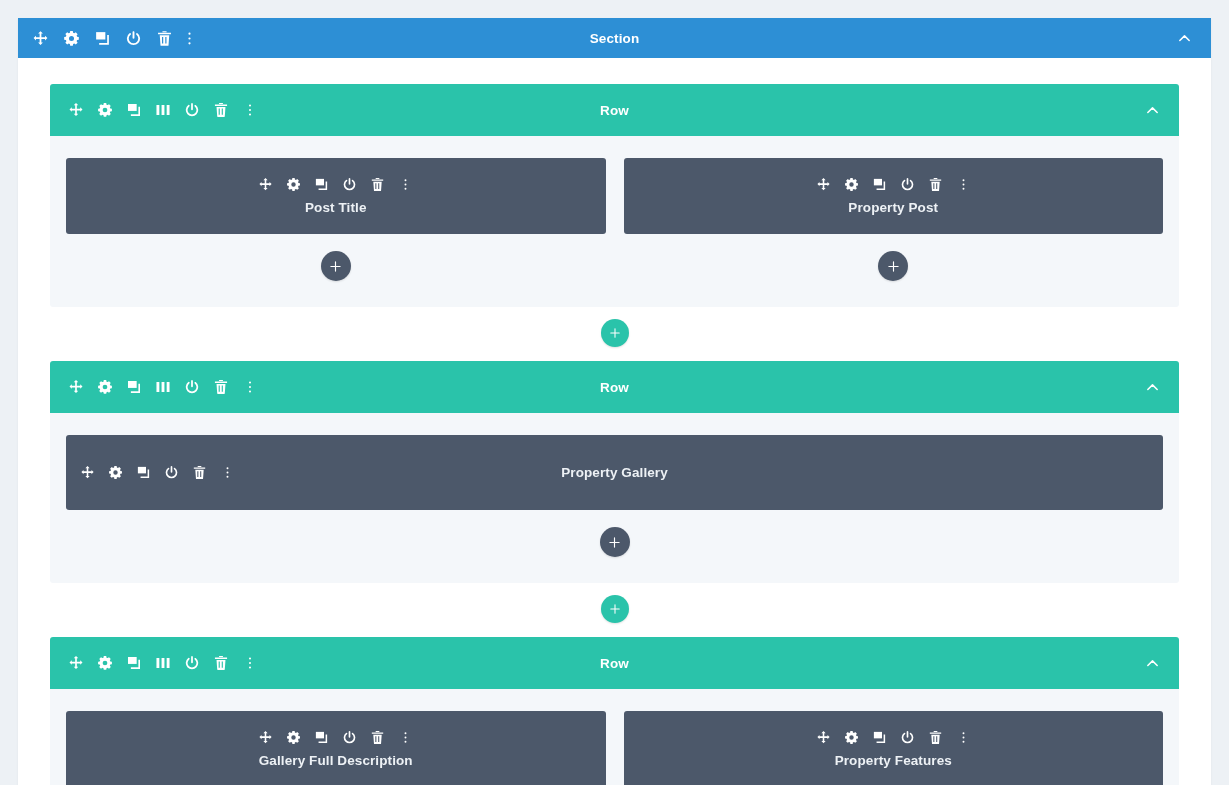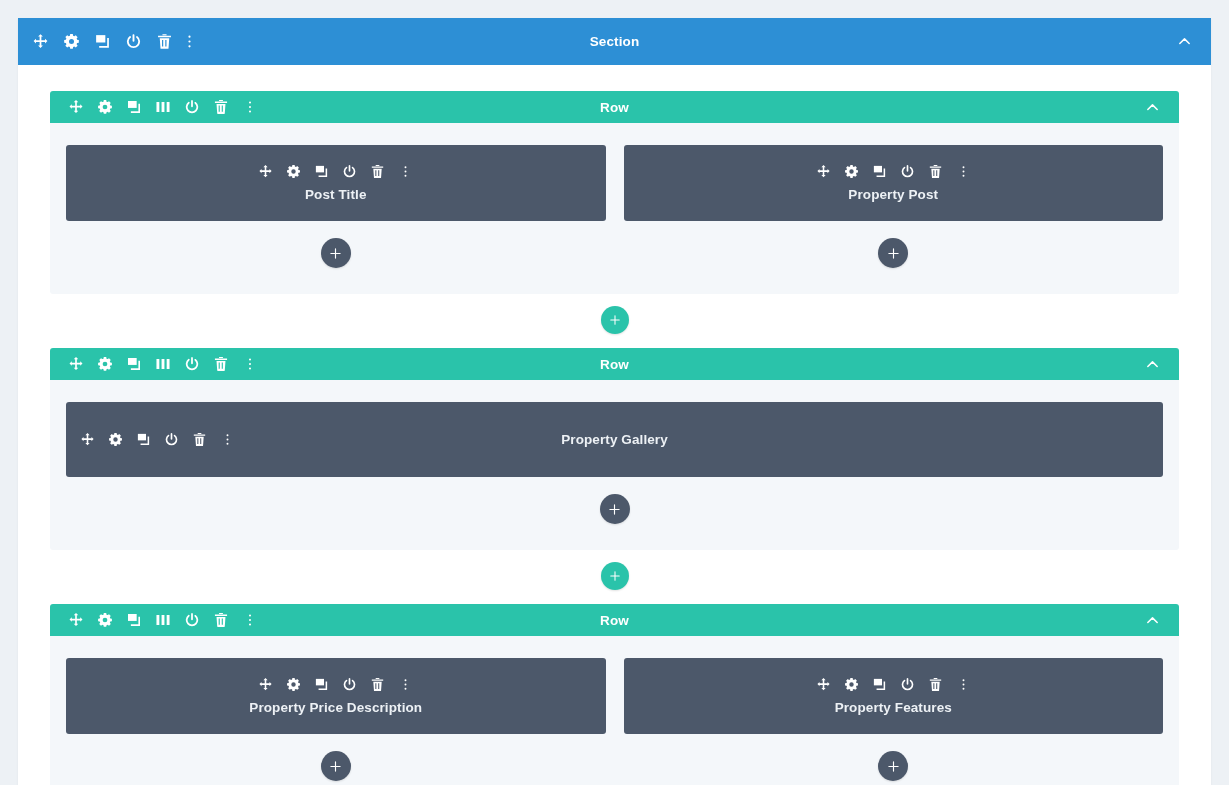--- a/index.html
+++ b/index.html
@@ -29,21 +29,21 @@
   
   .section {
     position: relative;
     margin: 0 18px;
     background: #ffffff;
     box-shadow: 0 1px 2px rgba(0,0,0,.06);
   }
 
   .section-header {
     position: relative;
-    height: 47px;
+    height: 40px;
     background: #2d8fd5;
     display: flex;
     align-items: center;
     padding: 0 14px;
   }
 
   .section-title,
   .row-title {
     position: absolute;
     left: 0; right: 0;
@@ -95,21 +95,21 @@
   }
   .collapse svg { width: 15px; height: 15px; fill: none; stroke: currentColor; stroke-width: 2.4; stroke-linecap: round; stroke-linejoin: round; }
 
   
   .row-wrap {
     margin: 0 32px 0 32px;
   }
 
   .row-header {
     position: relative;
-    height: 32px;
+    height: 52px;
     background: #2ac3aa;
     display: flex;
     align-items: center;
     padding: 0 14px 0 18px;
     border-radius: 3px 3px 0 0;
   }
   .row-header .icon-group { gap: 13px; }
   .row-header .ic { width: 16px; height: 16px; }
 
   .row-body {
@@ -621,21 +621,21 @@
                       </svg>
                     </span>
                   <span class="ic ic-dots">
                       <svg viewBox="0 0 6 24">
                         <circle cx="3" cy="5.2" r="1.55"></circle>
                         <circle cx="3" cy="12" r="1.55"></circle>
                         <circle cx="3" cy="18.8" r="1.55"></circle>
                       </svg>
                     </span>
                 </div>
-                <div class="module-label">Property Price Description</div>
+                <div class="module-label">Gallery Full Description</div>
               </div>
               <div class="add-module-slot">
                 <button class="add-btn add-module">
                     <svg viewBox="0 0 24 24">
                       <line x1="12" y1="3.5" x2="12" y2="20.5"></line>
                       <line x1="3.5" y1="12" x2="20.5" y2="12"></line>
                     </svg>
                   </button>
               </div>
             </div>

